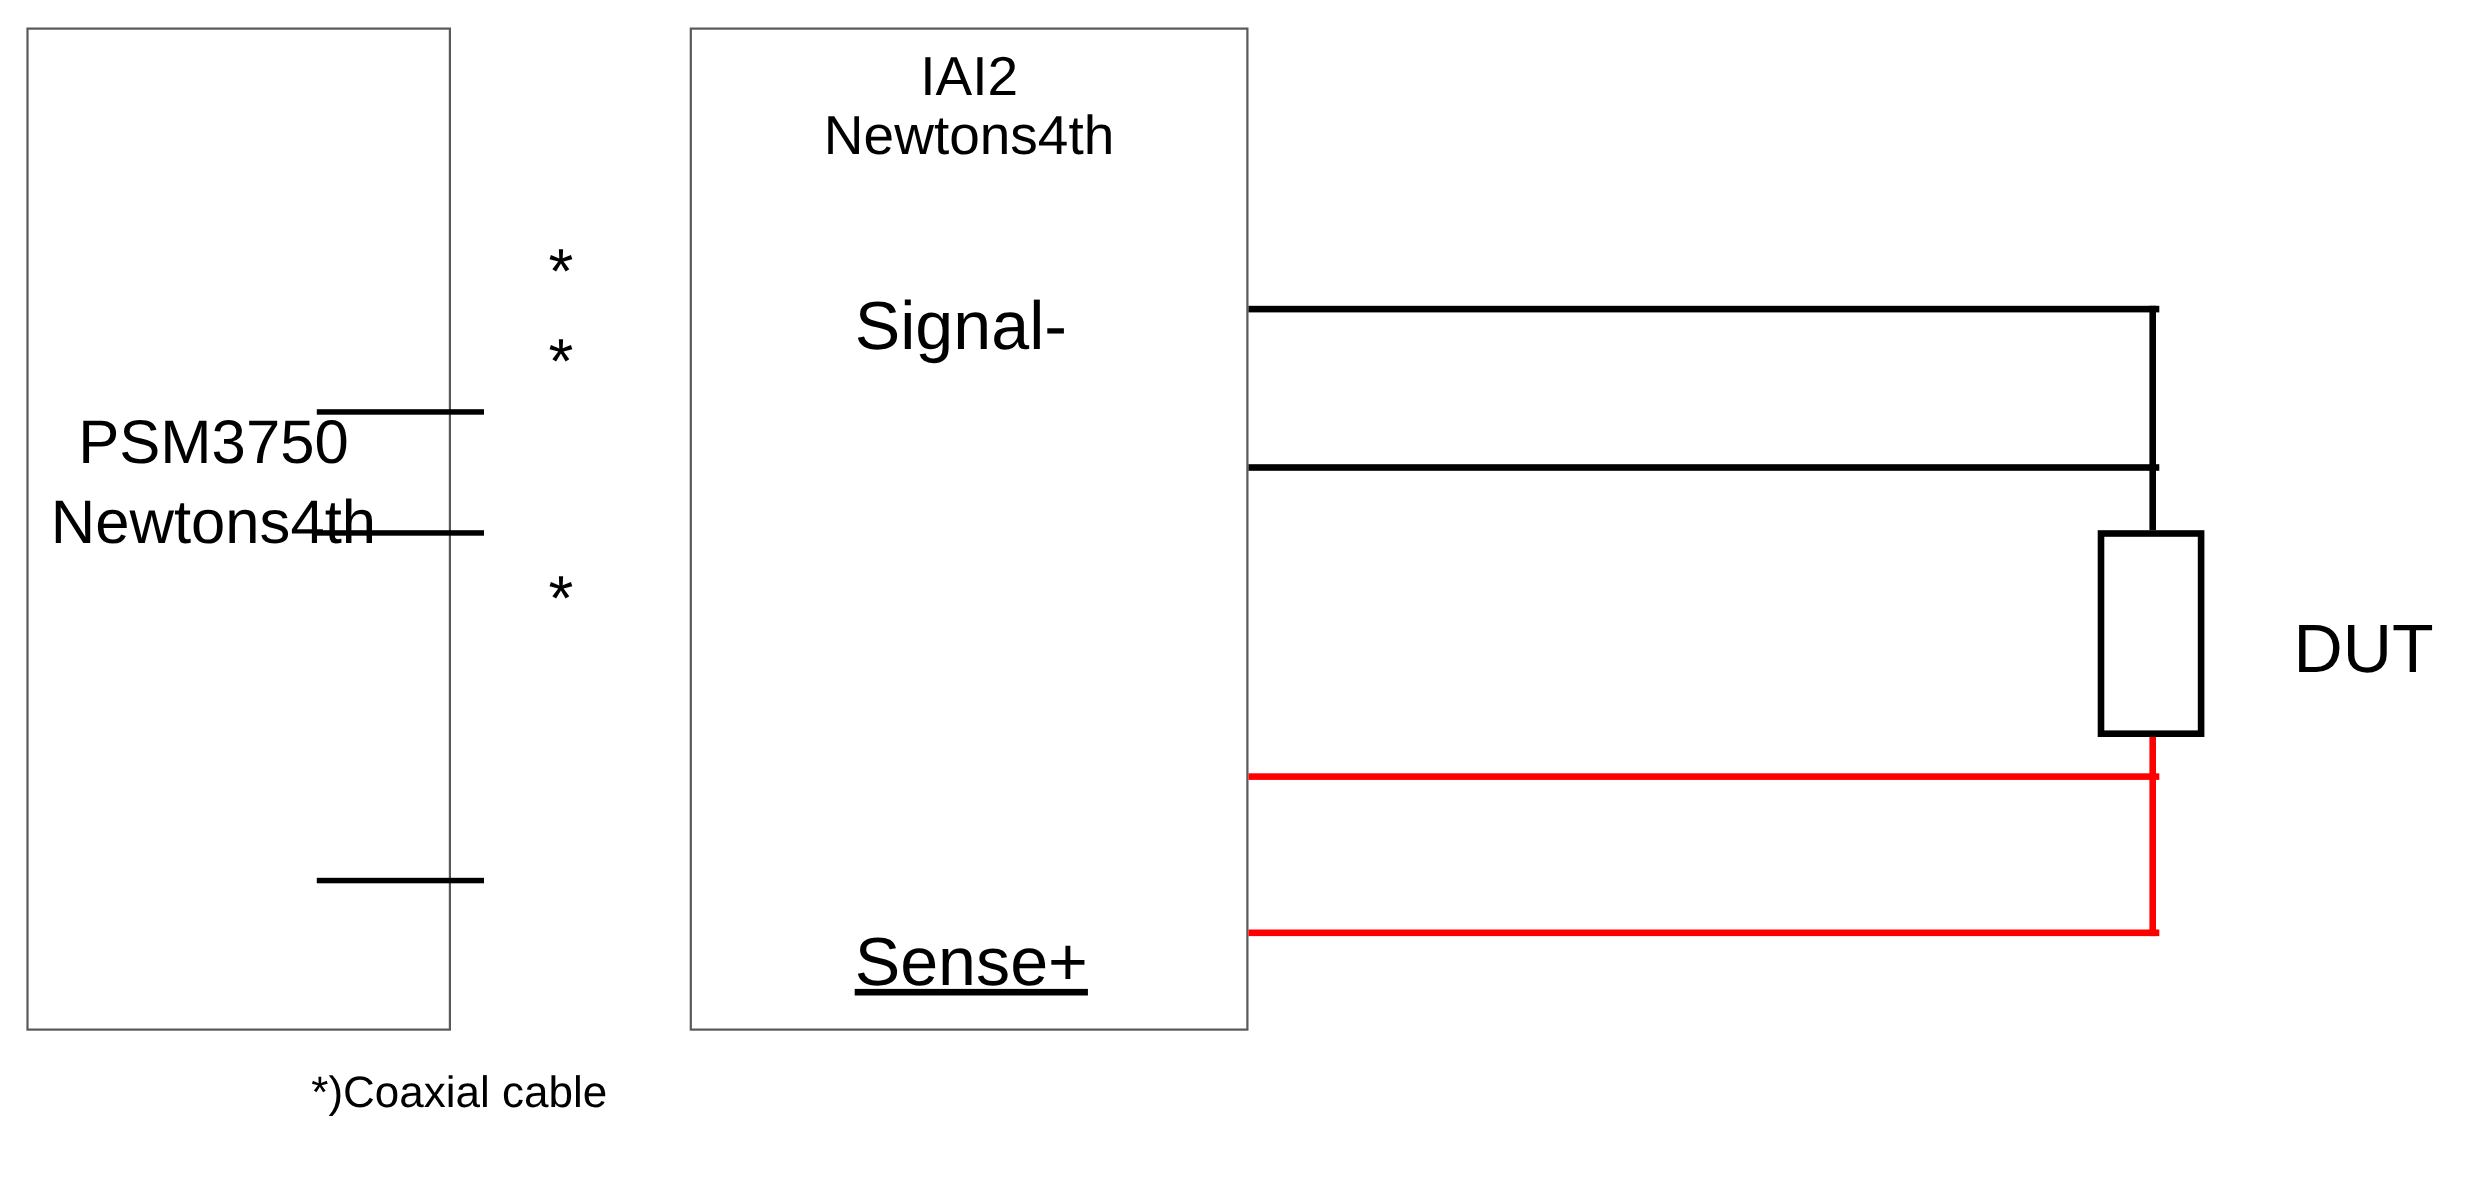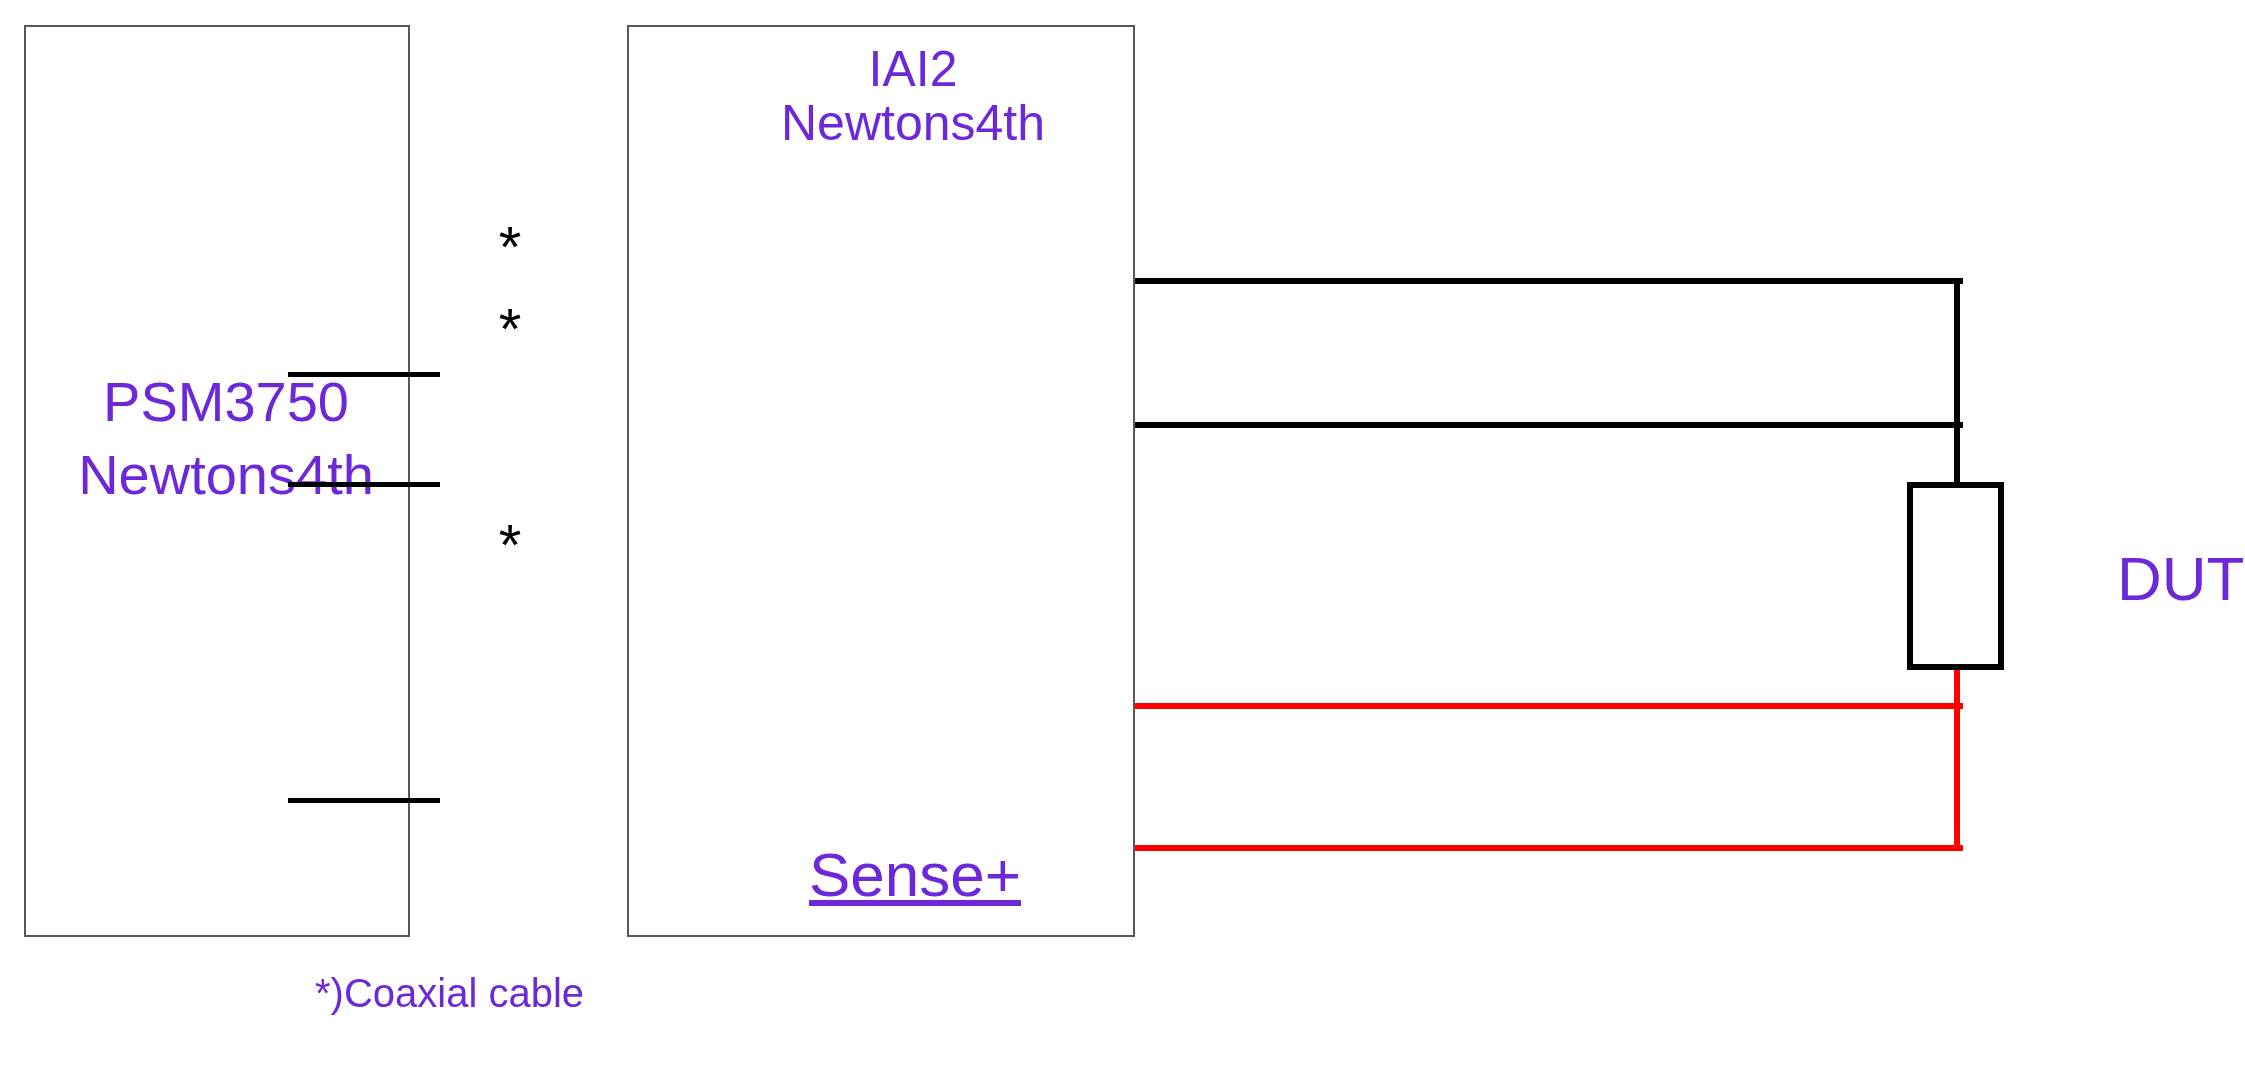--- a/index.html
+++ b/index.html
@@ -35,22 +35,21 @@
     width: 97px; height: 188px;
     background: #ffffff;
     border: 6px solid #000000;
     box-sizing: border-box;
   }
   
   .txt {
     position: absolute;
     white-space: nowrap;
     line-height: 1;
-    color: #6d28d9;
-    margin-left: 32px;
+    color: #000000;
   }
   .psm-line {
     width: 340px;
     left: 24px;
     text-align: center;
     font-size: 56px;
   }
   .iai-title {
     width: 508px;
     left: 627px;
@@ -99,20 +98,21 @@
   <div class="box" id="psm-box"></div>
 
   <div class="txt psm-line" style="top:374px;">PSM3750</div>
   <div class="txt psm-line" style="top:447px;">Newtons4th</div>
 
   <div class="box" id="iai-box"></div>
 
   <div class="txt iai-title" style="top:44px;">IAI2</div>
   <div class="txt iai-title" style="top:98px;">Newtons4th</div>
 
+  <div class="txt port-label" style="top:266px;">Signal-</div>
   <div class="txt port-label" style="top:844px;text-decoration:underline;">Sense+</div>
 
   <div class="wire-h coax" style="left:288px; top:372px; width:152px;"></div>
   <div class="asterisk" style="left:480px; top:218px;">*</div>
 
   <div class="wire-h coax" style="left:288px; top:482px; width:152px;"></div>
   <div class="asterisk" style="left:480px; top:300px;">*</div>
 
   <div class="wire-h coax" style="left:288px; top:798px; width:152px;"></div>
   <div class="asterisk" style="left:480px; top:516px;">*</div>
@@ -123,17 +123,17 @@
 
   <div class="wire-v blk-v" style="left:1954px; top:278px; height:210px;"></div>
 
   <div class="wire-h red-h" style="left:1135px; top:703px; width:828px;"></div>
 
   <div class="wire-h red-h" style="left:1135px; top:845px; width:828px;"></div>
 
   <div class="wire-v red-v" style="left:1954px; top:664px; height:187px;"></div>
 
   <div id="dut-box"></div>
-  <div class="txt" id="dut-label" style="top:548px;">DUT</div>
+  <div class="txt" id="dut-label" style="top:560px;">DUT</div>
 
   <div class="txt" id="coax-caption" style="top:973px;">*)Coaxial cable</div>
 
 </div>
 
 </body></html>

